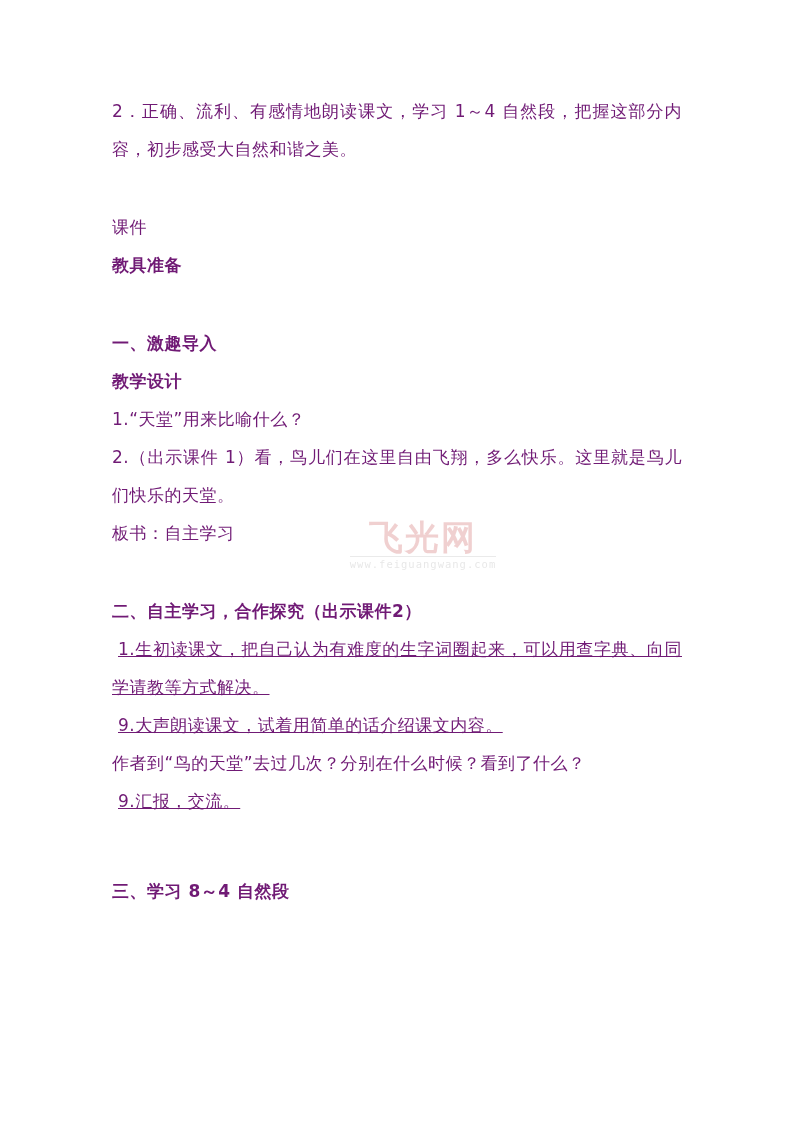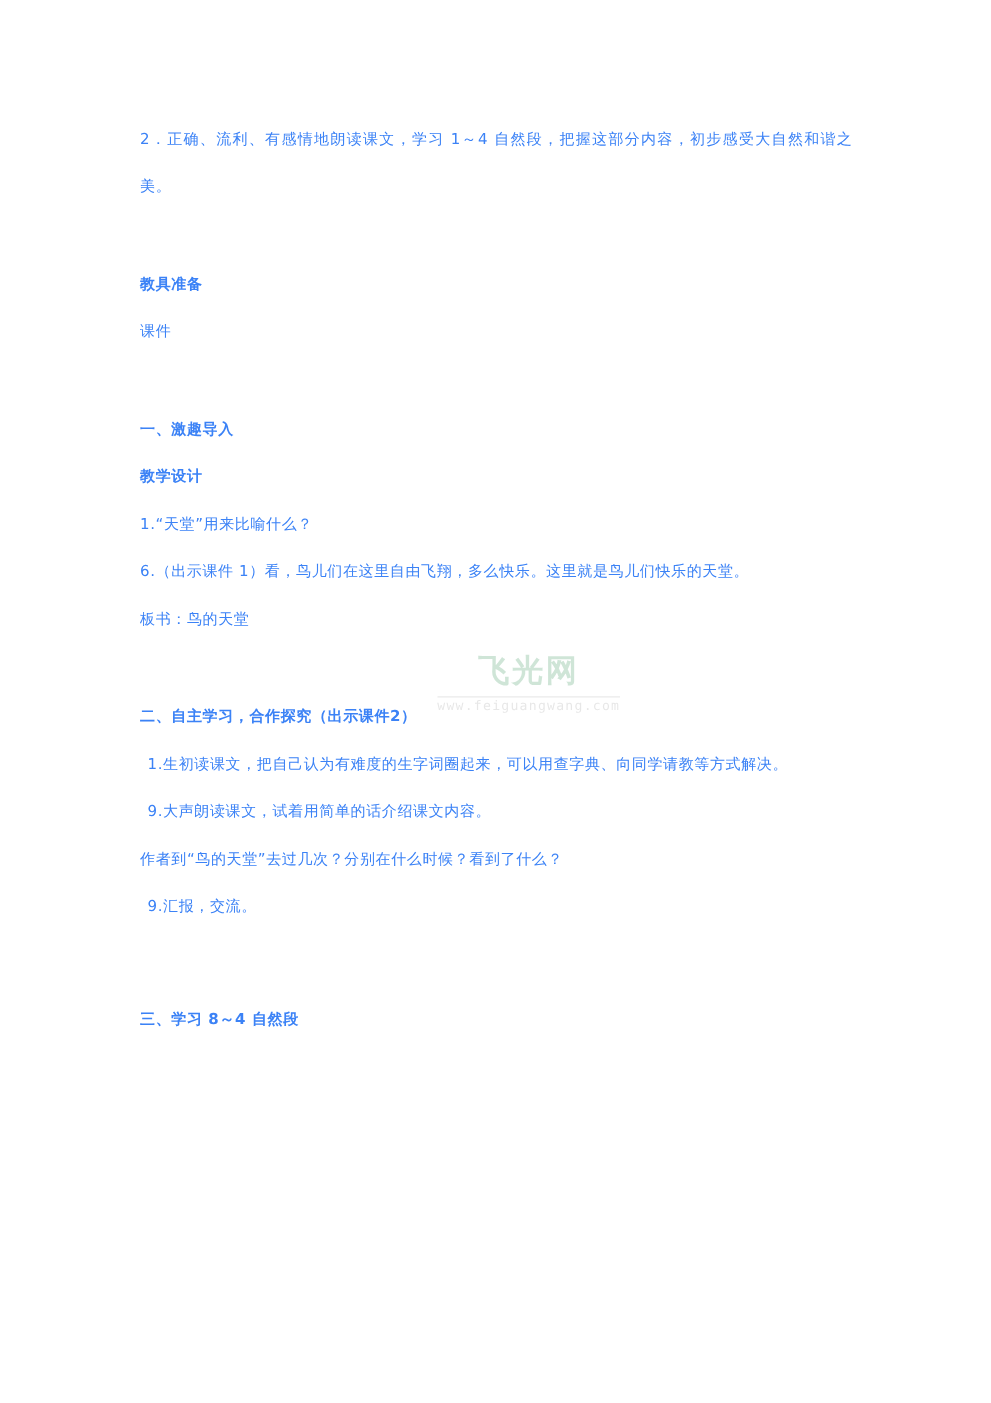--- a/index.html
+++ b/index.html
@@ -23,54 +23,55 @@
     height: 1122px;
     background: #fff;
   }
   .content {
     position: absolute;
     left: 112px;
     top: 92px;
     width: 570px;
   }
   .para {
-    font-size: 12px;
+    font-size: 17px;
     line-height: 38px;
     letter-spacing: 0.5px;
     margin: 0;
-    color: #3b82f6;
+    color: #701a75;
     text-align: justify;
   }
   .bold {
     font-weight: bold;
   }
   .indent-sm {
     text-indent: 6px;
+    text-decoration: underline;
   }
   .gap-lg {
     height: 40px;
   }
   .gap-xl {
     height: 52px;
   }
   .watermark {
     position: absolute;
     left: 333px;
     top: 521px;
     width: 180px;
     height: 52px;
     opacity: 0.20;
     pointer-events: none;
     user-select: none;
     text-align: center;
   }
   .watermark .wm-main {
-    font-size: 25px;
+    font-size: 34px;
     font-weight: bold;
-    color: #15803d;
+    color: #b91c1c;
     letter-spacing: 2px;
     line-height: 32px;
     font-family: "DejaVu Sans", "Liberation Sans", sans-serif;
   }
   .watermark .wm-sub {
     font-size: 10.5px;
     color: #8a8a8a;
     letter-spacing: 1px;
     line-height: 14px;
     border-top: 1px solid #9a9a9a;
@@ -87,30 +88,30 @@
 <body>
 
 <div class="page">
 
   <div class="content">
 
     <p class="para">2．正确、流利、有感情地朗读课文，学习 1～4 自然段，把握这部分内容，初步感受大自然和谐之美。</p>
 
     <div class="gap-lg"></div>
 
+    <p class="para">课件</p>
     <p class="para bold">教具准备</p>
-    <p class="para">课件</p>
 
     <div class="gap-lg"></div>
 
     <p class="para bold">一、激趣导入</p>
     <p class="para bold">教学设计</p>
     <p class="para">1.“天堂”用来比喻什么？</p>
-    <p class="para">6.（出示课件 1）看，鸟儿们在这里自由飞翔，多么快乐。这里就是鸟儿们快乐的天堂。</p>
-    <p class="para">板书：鸟的天堂</p>
+    <p class="para">2.（出示课件 1）看，鸟儿们在这里自由飞翔，多么快乐。这里就是鸟儿们快乐的天堂。</p>
+    <p class="para">板书：自主学习</p>
 
     <div class="gap-lg"></div>
 
     <p class="para bold">二、自主学习，合作探究（出示课件2）</p>
     <p class="para indent-sm">1.生初读课文，把自己认为有难度的生字词圈起来，可以用查字典、向同学请教等方式解决。</p>
     <p class="para indent-sm">9.大声朗读课文，试着用简单的话介绍课文内容。</p>
     <p class="para">作者到“鸟的天堂”去过几次？分别在什么时候？看到了什么？</p>
     <p class="para indent-sm">9.汇报，交流。</p>
 
     <div class="gap-xl"></div>

